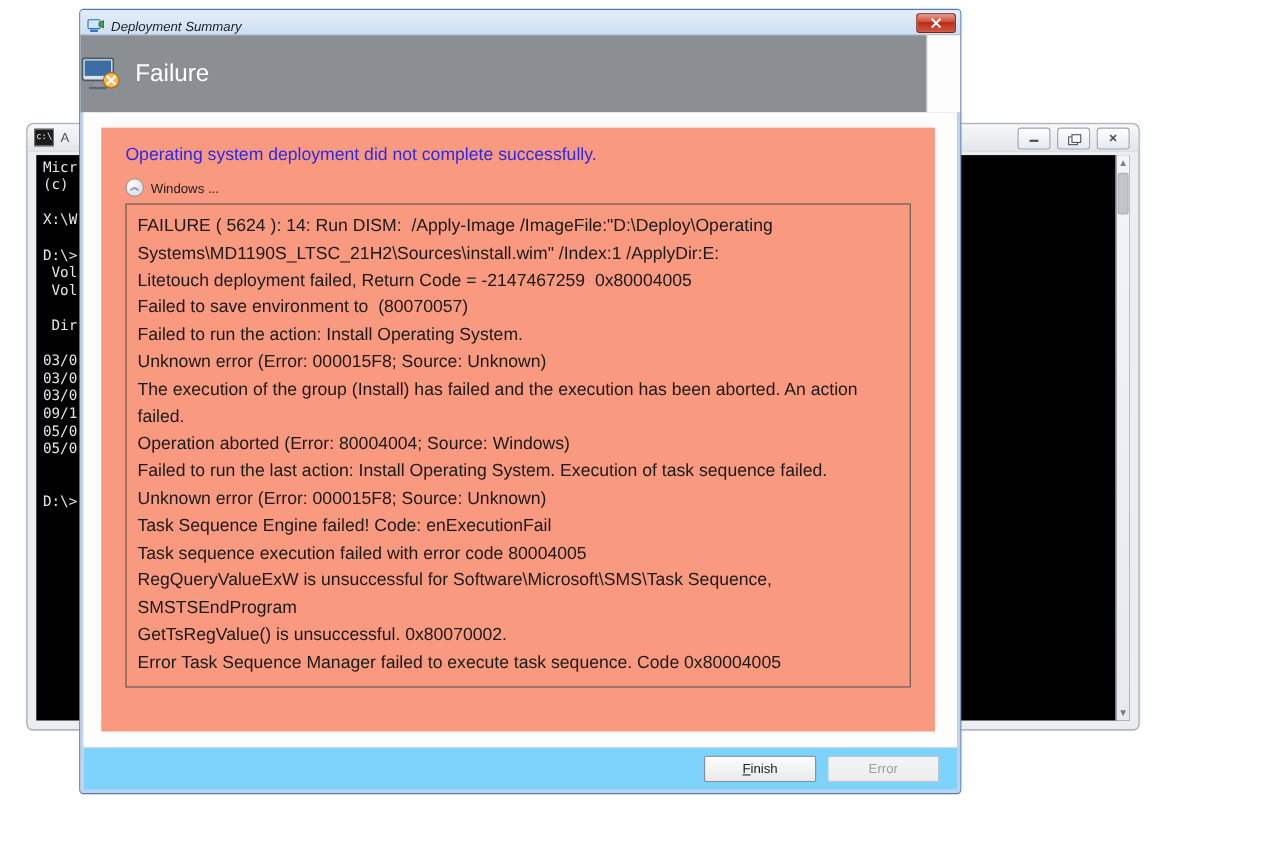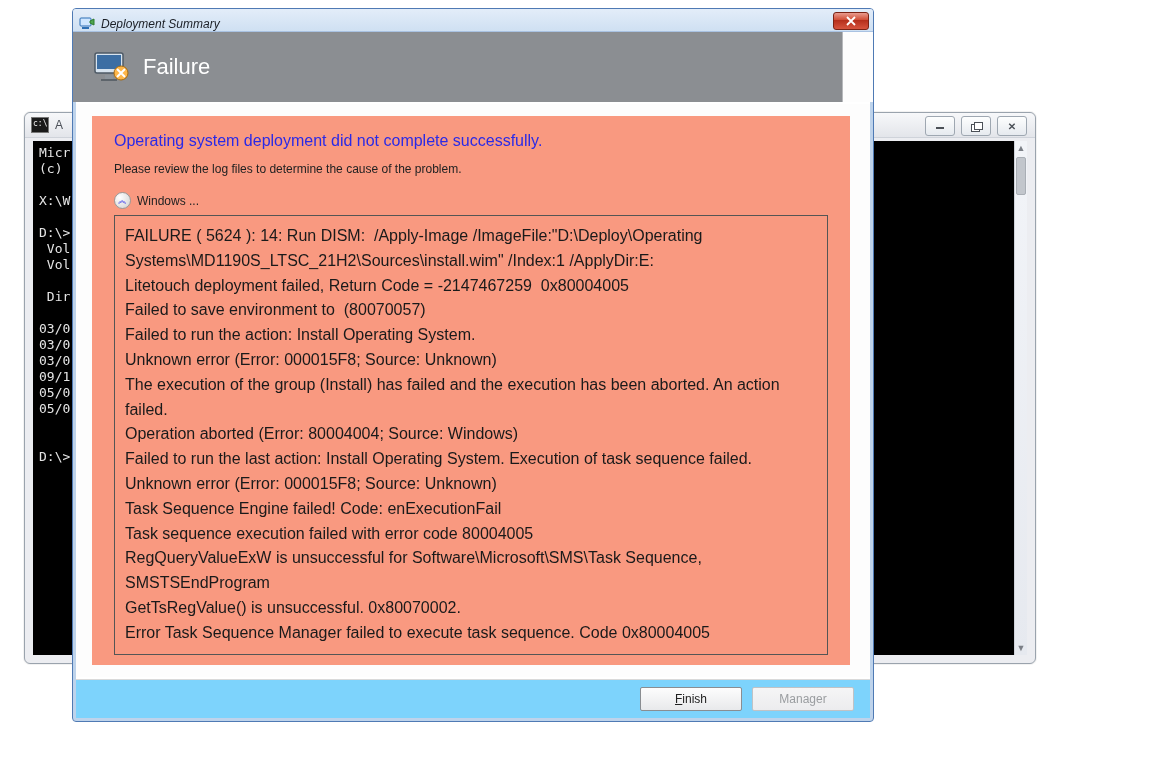--- a/index.html
+++ b/index.html
@@ -125,21 +125,20 @@
     border:1px solid #7a2315;
     border-radius:3px;
     display:flex;align-items:center;justify-content:center;
   }
   .dialog-close svg{width:10px;height:10px;}
 
   .banner{
     height: 70px;
     background:#8b8e92;
     display:flex; align-items:center;
-    padding-left: 20px;
     color:#fff;
     font-size: 22px;
     font-weight: 300;
     position: relative;
   }
   .banner .icon-monitor{
     width:36px;height:32px;margin-right:14px;
     display:flex;align-items:center;justify-content:center;
   }
   .banner .rightcap{
@@ -297,21 +296,20 @@
         <path d="M24 18 L32 26 M32 18 L24 26" stroke="#fff" stroke-width="2"></path>
       </svg>
     </span>
     <span>Failure</span>
     <div class="rightcap"></div>
   </div>
 
   <div class="content-outer">
     <div class="content">
       <p class="headline">Operating system deployment did not complete successfully.</p>
-      <p class="body-text">Please review the log files to determine the cause of the problem.</p>
 
       <div class="details-row">
         <span class="chev">︽</span>
         <span>Windows ...</span>
       </div>
 
       <div class="logbox">FAILURE ( 5624 ): 14: Run DISM:  /Apply-Image /ImageFile:"D:\Deploy\Operating Systems\MD1190S_LTSC_21H2\Sources\install.wim" /Index:1 /ApplyDir:E:
 Litetouch deployment failed, Return Code = -2147467259  0x80004005
 Failed to save environment to  (80070057)
 Failed to run the action: Install Operating System.
@@ -326,16 +324,16 @@
 GetTsRegValue() is unsuccessful. 0x80070002.
 Error Task Sequence Manager failed to execute task sequence. Code 0x80004005</div>
     </div>
   </div>
 
   <div class="button-bar">
     <div class="btn">
       <span><span class="ul">F</span><span id="finish-rest">inish</span></span>
     </div>
     <div class="btn disabled">
-      <span>Manager</span>
+      <span>Error</span>
     </div>
   </div>
 </div>
 
 </body></html>

